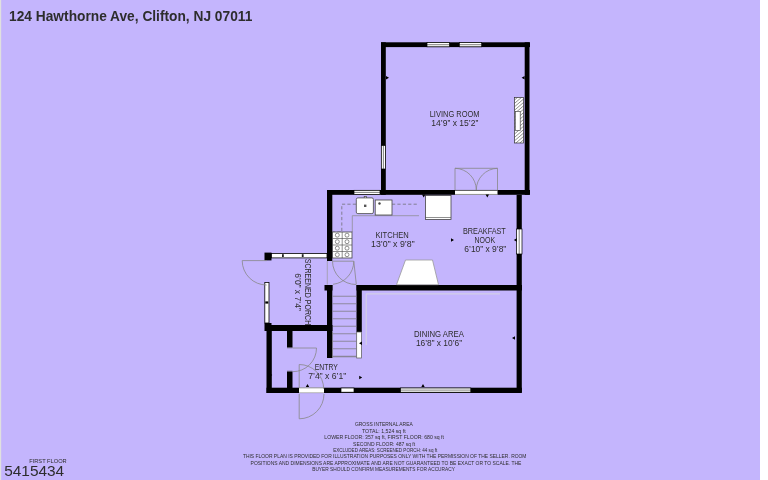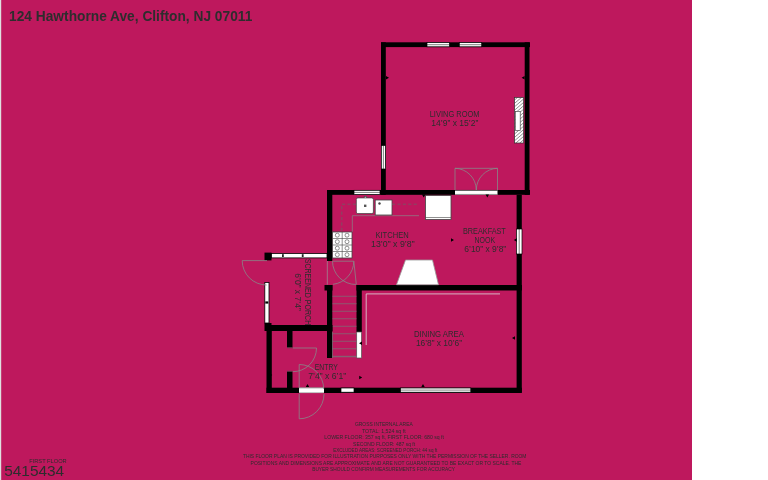--- a/index.html
+++ b/index.html
@@ -1,16 +1,16 @@
 <!DOCTYPE html>
 <html><head>
 <meta charset="utf-8">
 <style>
   html,body{margin:0;padding:0;background:#fff;}
-  #page{position:relative;width:692px;height:480px;background:#be185d;overflow:hidden;
+  #page{position:relative;width:760px;height:480px;background:#c4b5fd;overflow:hidden;
         font-family:"Liberation Sans",sans-serif;}
   svg{position:absolute;left:0;top:0;}
   svg text{font-family:"Liberation Sans",sans-serif;fill:#2d2d2d;}
 </style>
 </head>
 <body>
 <div id="page">
 <svg width="768" height="480" viewBox="0 0 768 480">
 
 <rect x="0" y="0" width="1.2" height="480" fill="#e0e0e0"></rect>

